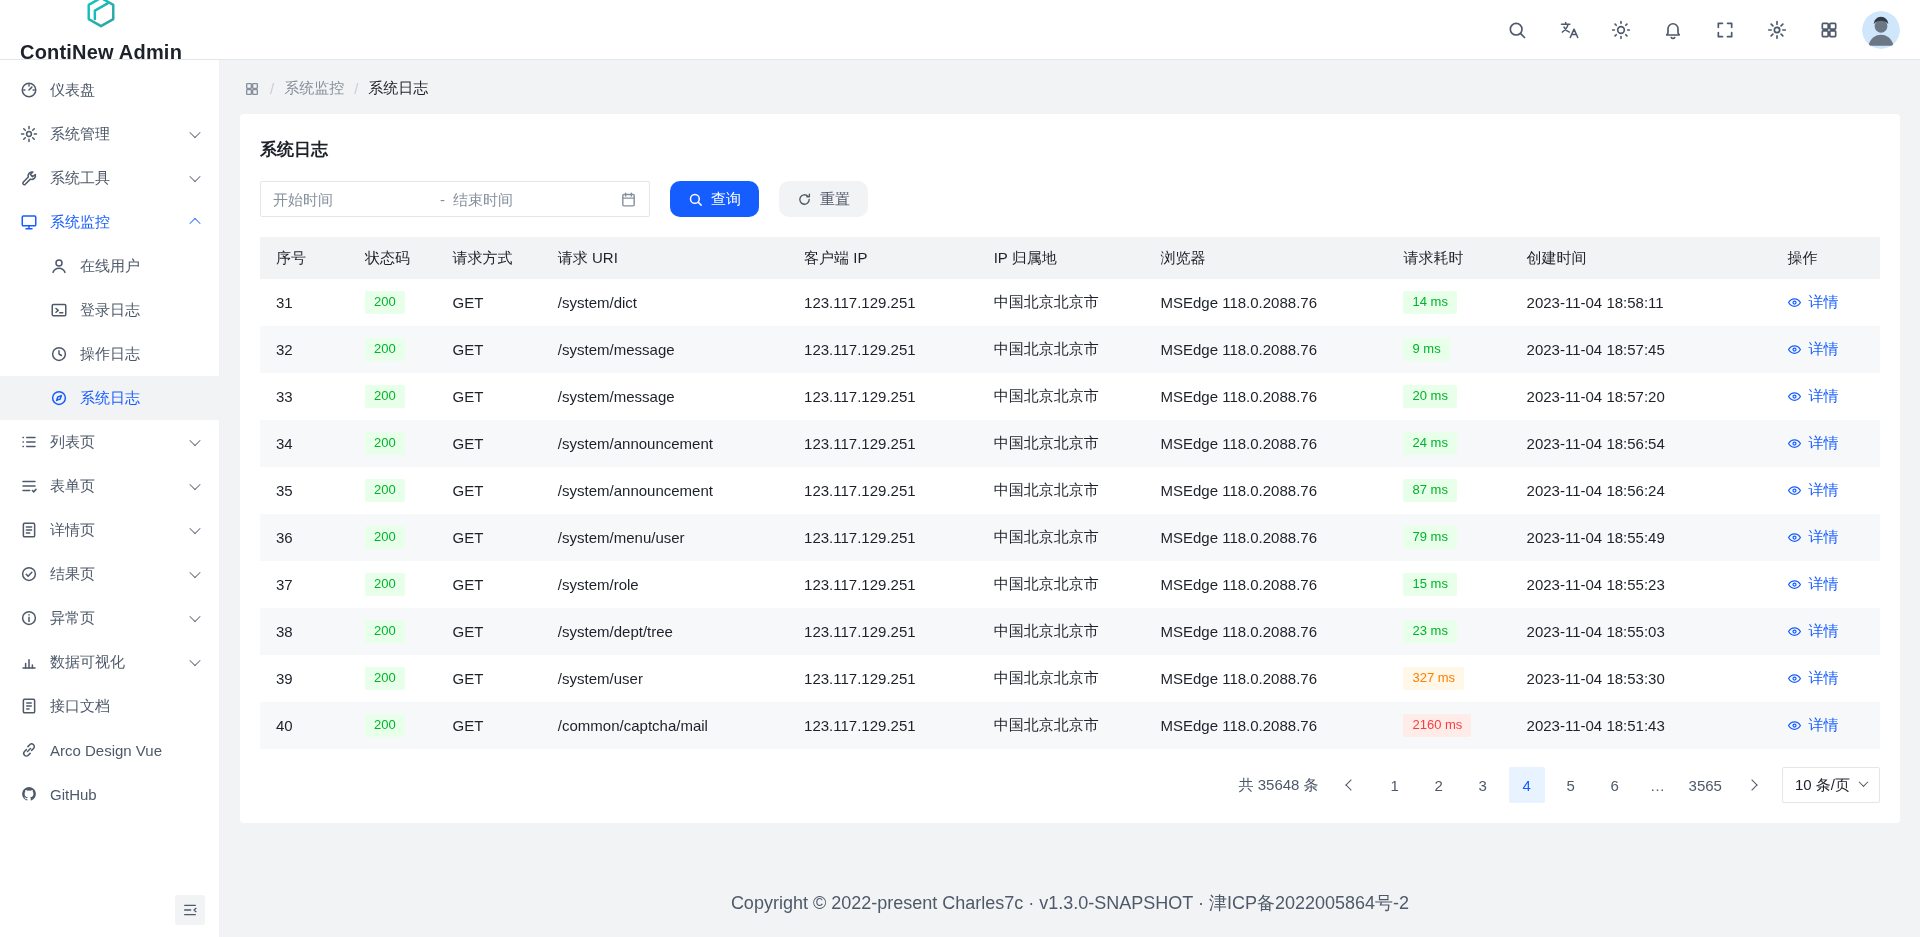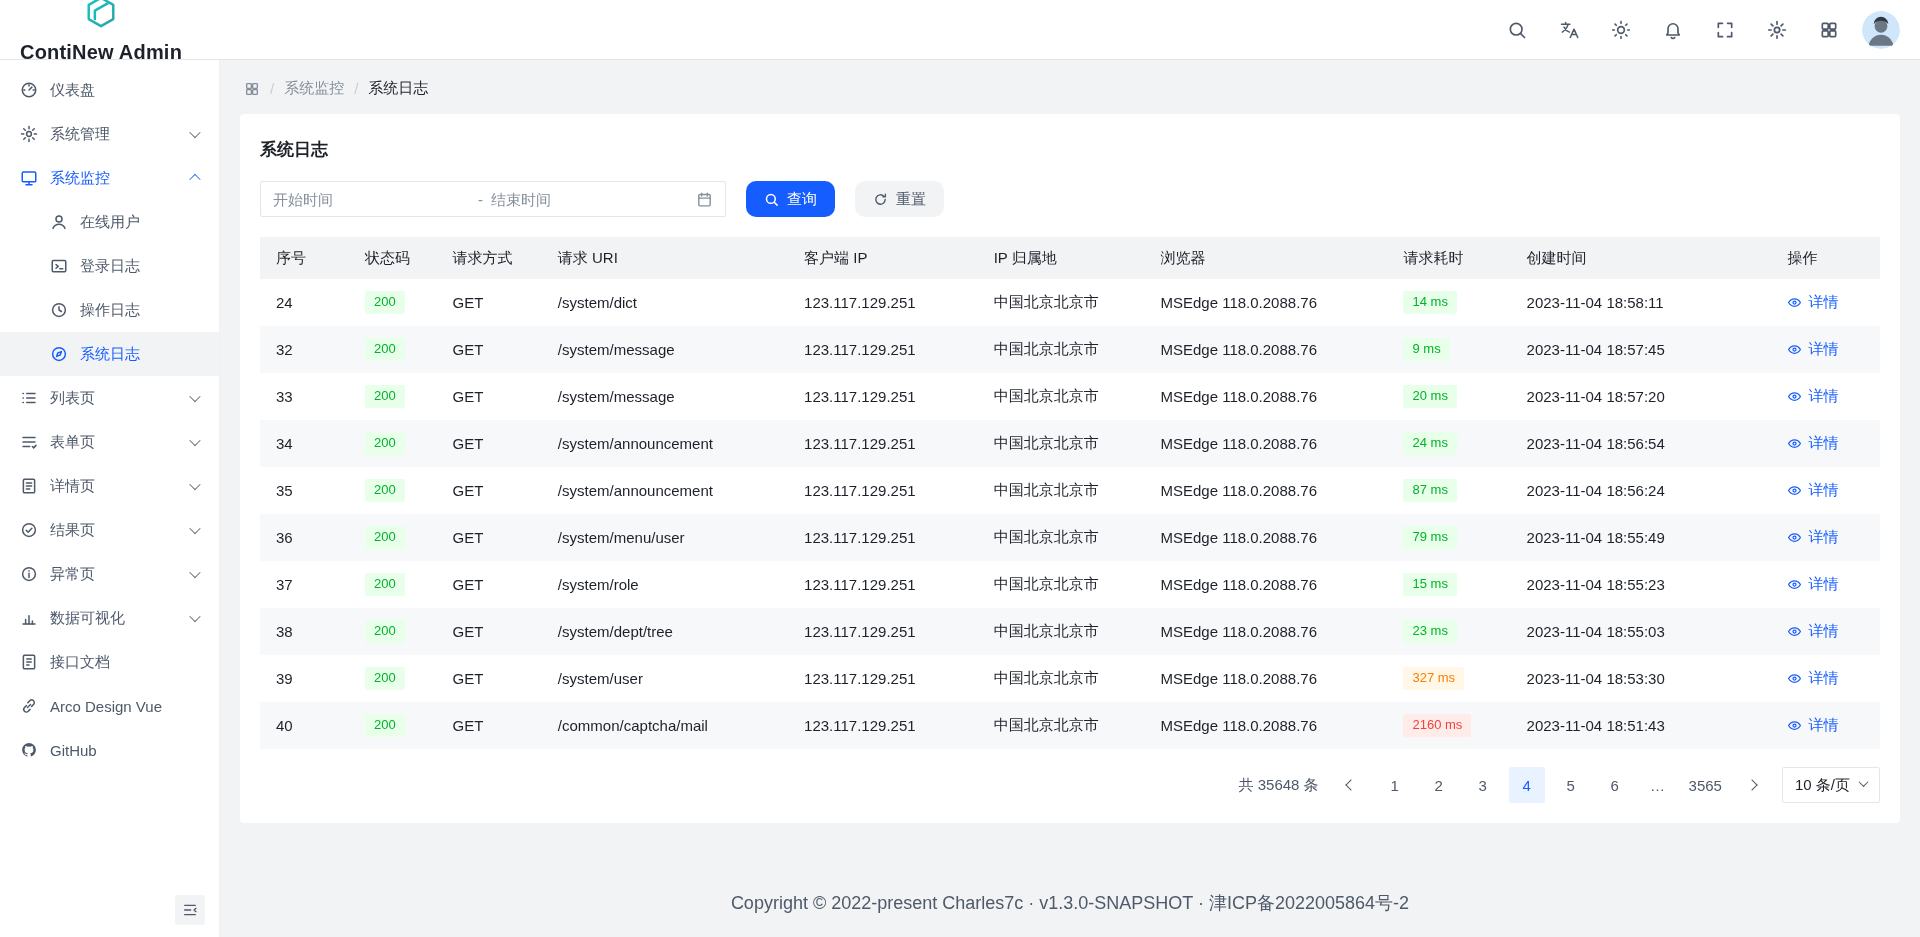--- a/index.html
+++ b/index.html
@@ -66,21 +66,21 @@
 
   .card {
     background:#fff; border-radius:4px; margin:0 20px; padding:20px; flex:0 0 auto;
   }
   .page-title { font-size:17px; font-weight:600; color:#1d2129; margin:4px 0 20px 0; }
 
   
   .filter-row { display:flex; align-items:center; gap:20px; margin-bottom:20px; }
   .range-picker {
     display:flex; align-items:center; gap:8px; border:1px solid #e5e6eb; border-radius:2px;
-    height:36px; padding:0 12px; width:466px; background:#fff;
+    height:36px; padding:0 12px; width:390px; background:#fff;
   }
   .range-picker input {
     border:none; outline:none; flex:1; min-width:0; font-size:15px; color:#1d2129;
     font-family:inherit; background:transparent;
   }
   .range-picker input::placeholder { color:#86909c; }
   .range-sep { color:#86909c; }
   .range-picker .cal { color:#86909c; display:inline-flex; }
   .btn {
     height:36px; border:none; border-radius:10px; display:inline-flex; align-items:center;
@@ -237,20 +237,31 @@
                 <circle cx="12" cy="12" r="3.2"></circle>
                 <path d="M12 2v3M12 19v3M2 12h3M19 12h3M5 5l2.1 2.1M16.9 16.9L19 19M19 5l-2.1 2.1M7.1 16.9L5 19"></path>
               </svg>
           </span>
           <span class="mi-label">系统管理</span>
           <span class="chev-wrap">
               <span class="chev down"></span>
             </span>
         </div>
 
+        <div class="menu-item">
+          <span class="mi-icon">
+            <svg width="18" height="18" viewBox="0 0 24 24" fill="none" stroke="currentColor" stroke-width="2" stroke-linecap="round" stroke-linejoin="round">
+                <path d="M20.5 7.5a5 5 0 01-6.6 6L7 20.4a2 2 0 01-2.8-2.8l6.9-6.9a5 5 0 016-6.6L13.8 7.4l2.8 2.8 3.9-2.7z"></path>
+              </svg>
+          </span>
+          <span class="mi-label">系统工具</span>
+          <span class="chev-wrap">
+              <span class="chev down"></span>
+            </span>
+        </div>
 
         <div class="menu-item parent-active">
           <span class="mi-icon">
             <svg width="18" height="18" viewBox="0 0 24 24" fill="none" stroke="currentColor" stroke-width="2" stroke-linecap="round" stroke-linejoin="round">
                 <rect x="3" y="4" width="18" height="13" rx="1.5"></rect>
                 <path d="M8 21h8M12 17v4"></path>
               </svg>
           </span>
           <span class="mi-label">系统监控</span>
           <span class="chev-wrap">
@@ -492,21 +503,21 @@
                 <th>IP 归属地</th>
                 <th>浏览器</th>
                 <th>请求耗时</th>
                 <th>创建时间</th>
                 <th>操作</th>
               </tr>
           </thead>
           <tbody>
 
               <tr>
-                <td>24</td>
+                <td>31</td>
                 <td><span class="badge green">200</span></td>
                 <td>GET</td>
                 <td>/system/dict</td>
                 <td>123.117.129.251</td>
                 <td>中国北京北京市</td>
                 <td>MSEdge 118.0.2088.76</td>
                 <td><span class="badge green">14 ms</span></td>
                 <td>2023-11-04 18:58:11</td>
                 <td>
                   <a class="detail-link">

